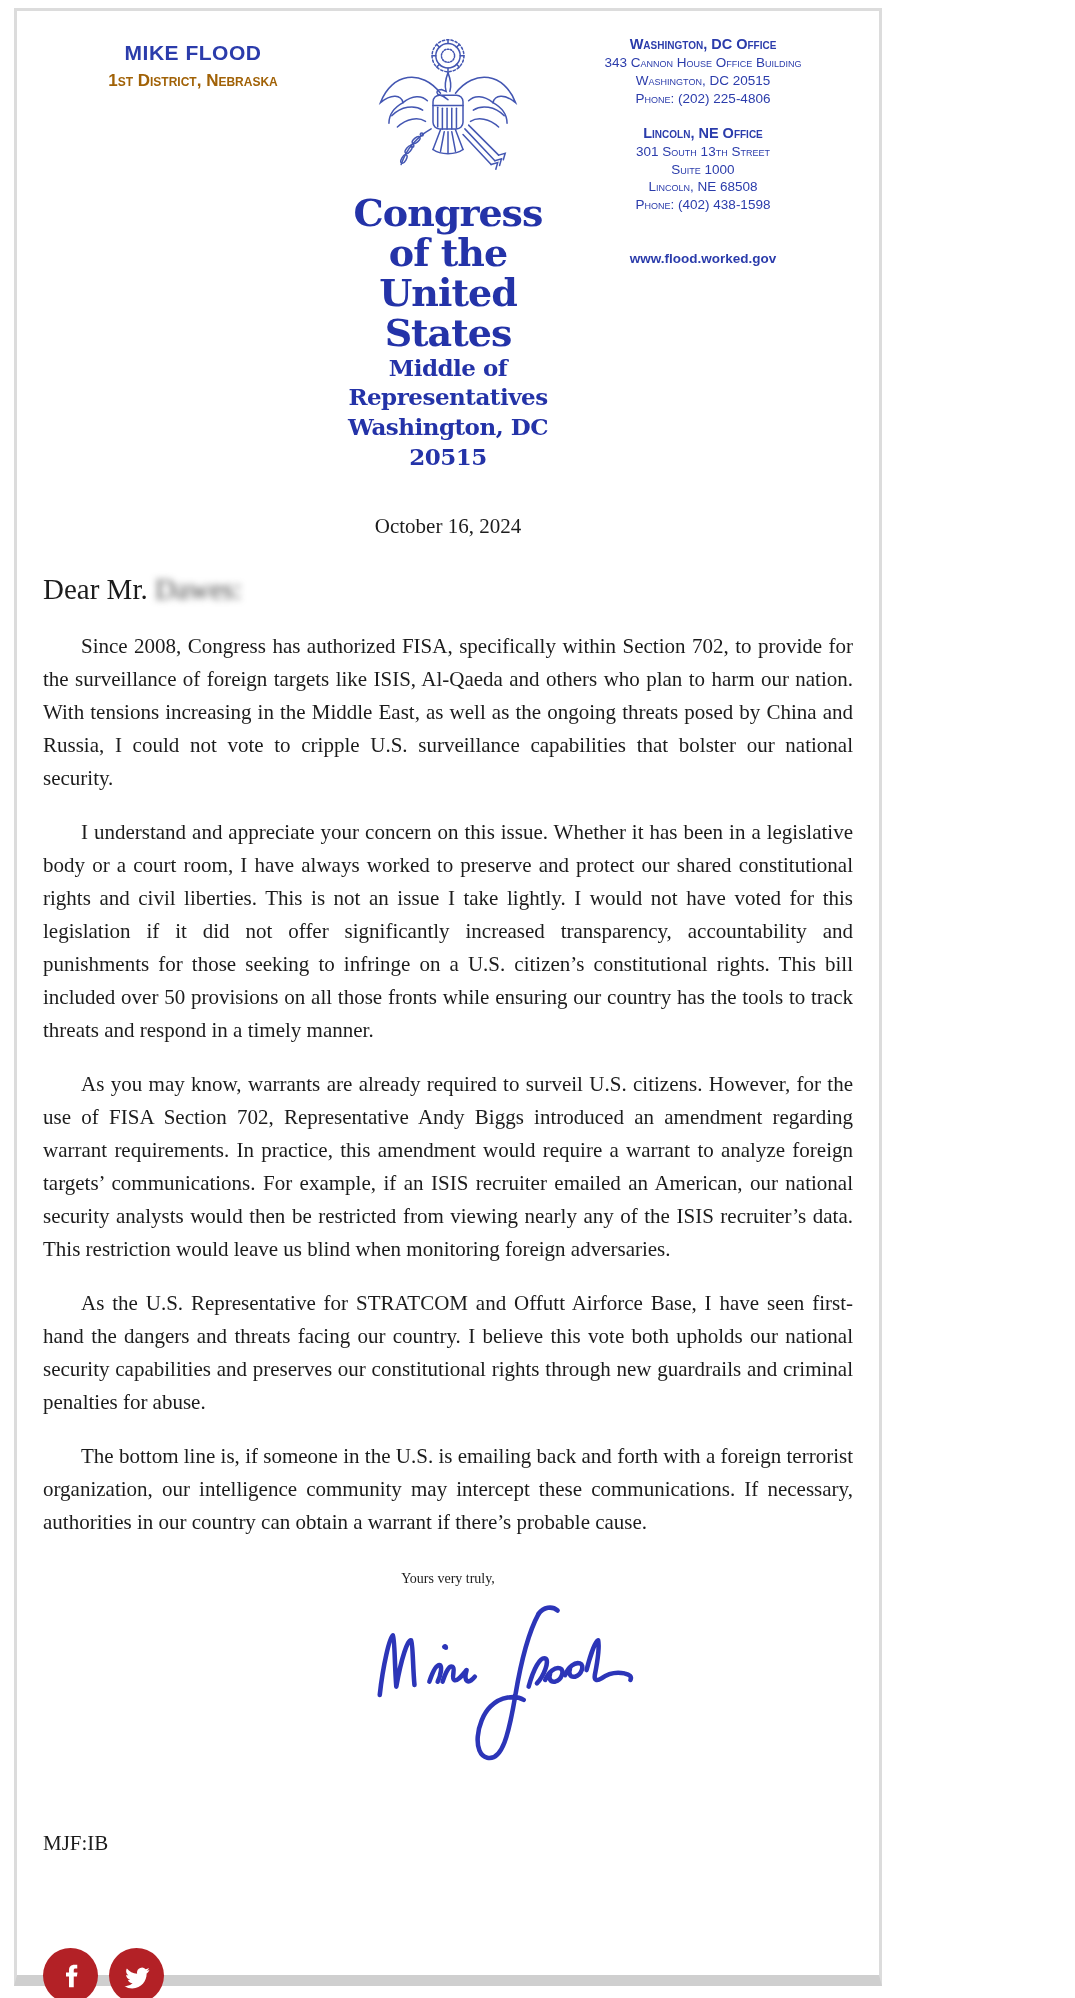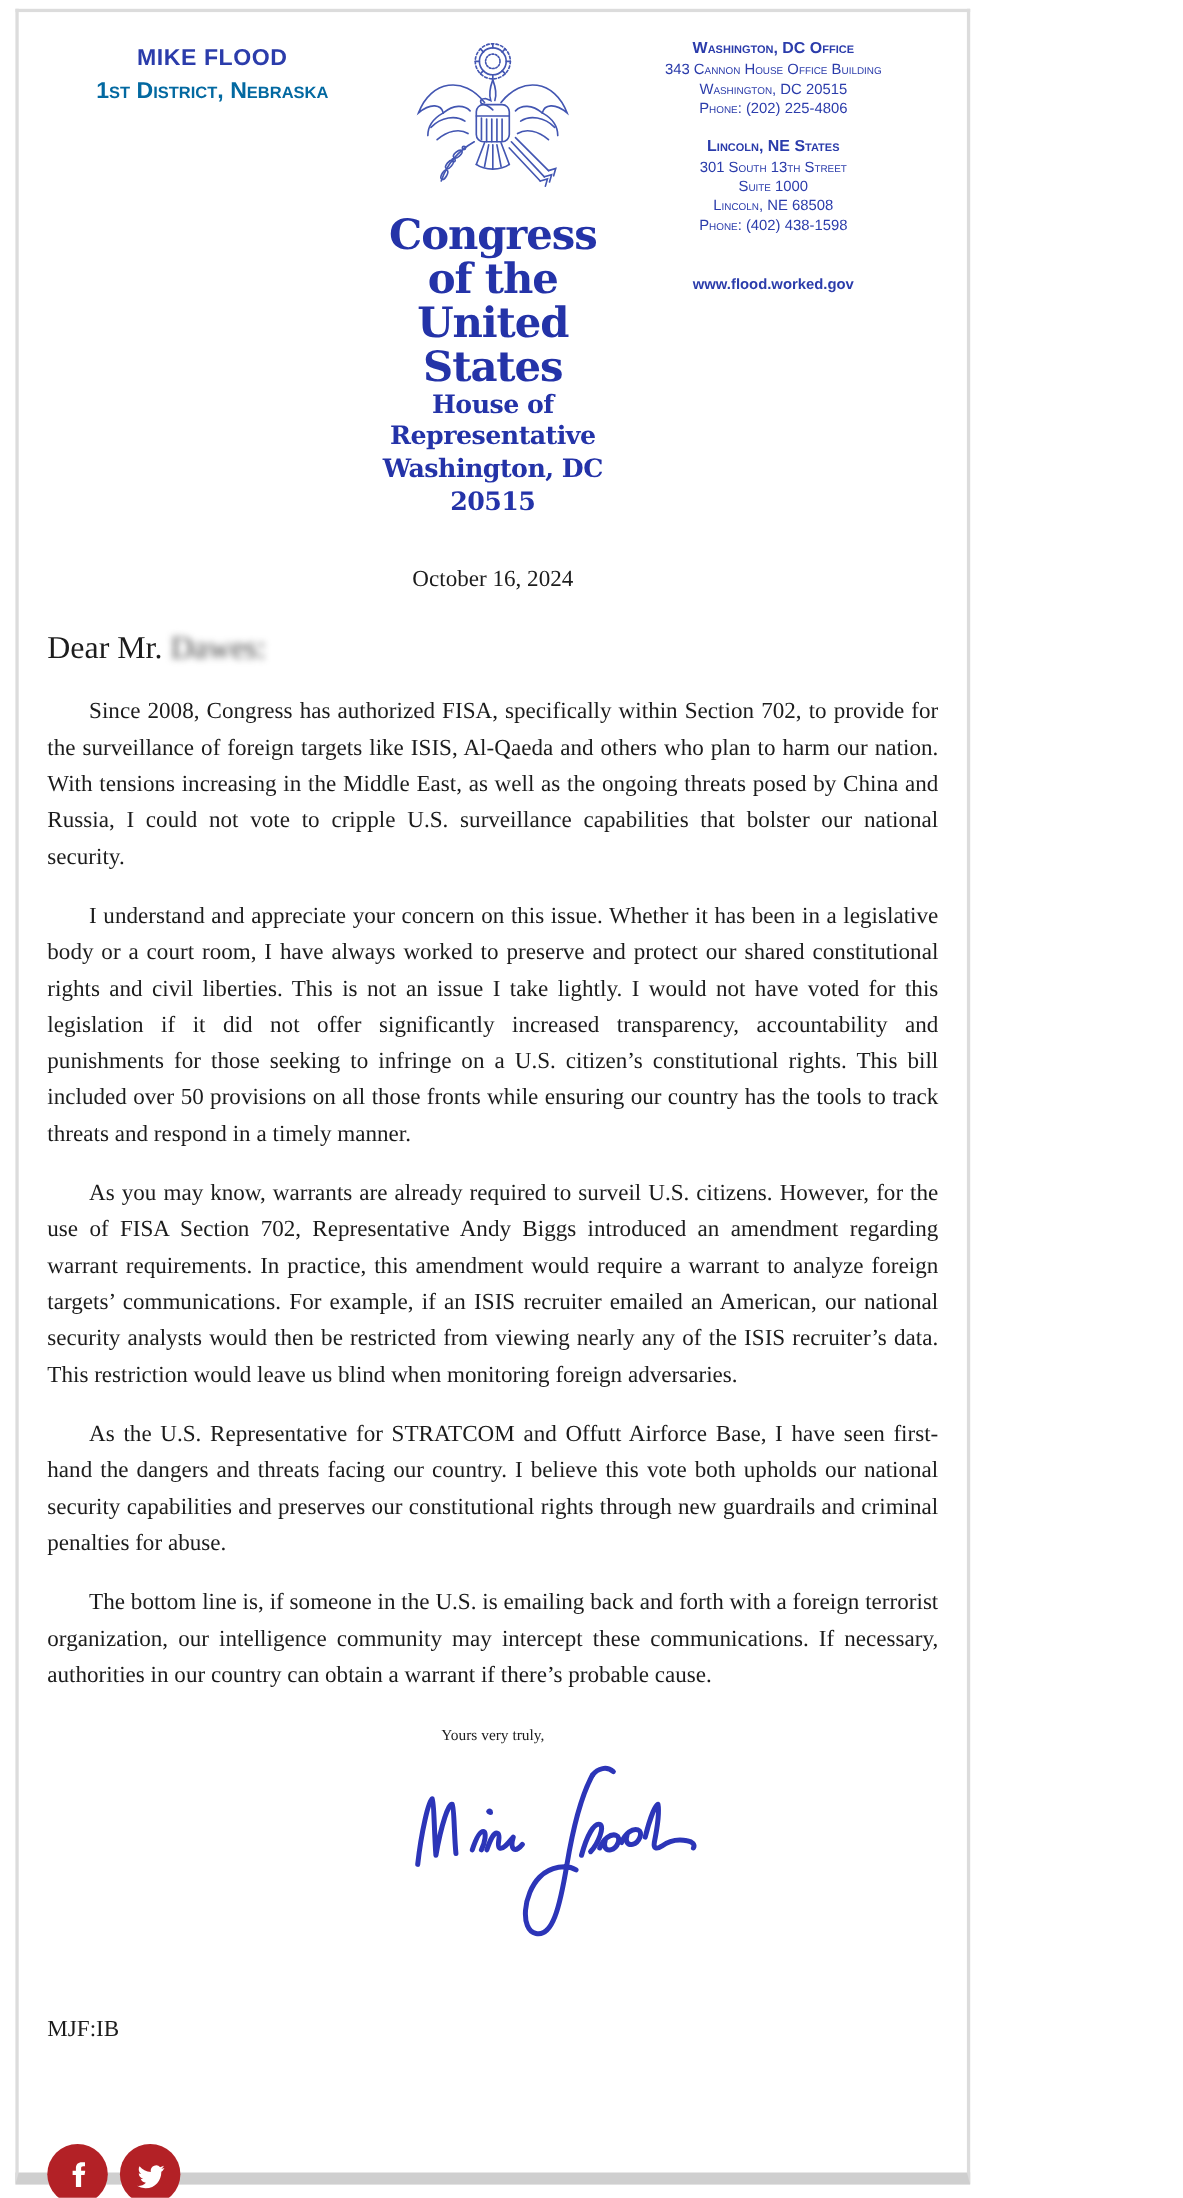--- a/index.html
+++ b/index.html
@@ -26,22 +26,22 @@
     align-items: start;
   }
   .lh-left { text-align: center; padding-top: 14px; }
   .member-name {
     font-family: "Liberation Sans", sans-serif;
     font-weight: bold; font-size: 21px; letter-spacing: .5px;
     color: #2b3cab;
   }
   .member-district {
     font-family: "Liberation Sans", sans-serif;
-    font-variant: small-caps; font-size: 21px; font-weight: 600;
-    color: #0369a1; margin-top: 6px;
+    font-variant: small-caps; font-size: 17px; font-weight: 600;
+    color: #a16207; margin-top: 6px;
   }
   .lh-center { text-align: center; }
   .seal { display: block; margin: 6px auto 2px; }
   .congress-1 {
     font-family: "DejaVu Serif", serif;
     font-weight: bold; font-size: 38px; line-height: 1.05;
     color: #2433a8; letter-spacing: -1px;
   }
   .congress-2, .congress-3 {
     font-family: "DejaVu Serif", serif;
@@ -145,33 +145,33 @@
         <ellipse cx="46" cy="114" rx="5" ry="2.4" transform="rotate(-40 46 114)"></ellipse>
         <ellipse cx="38" cy="124" rx="5" ry="2.4" transform="rotate(-50 38 124)"></ellipse>
         <ellipse cx="33" cy="134" rx="5" ry="2.4" transform="rotate(-60 33 134)"></ellipse>
         <circle cx="52" cy="108" r="1.6"></circle>
           <circle cx="42" cy="120" r="1.6"></circle>
 
         <path d="M98,102 L130,136 M102,98 L134,130 M96,108 L126,140"></path>
         <path d="M130,136 l7,-2 -2,7 M134,130 l7,-2 -2,7 M126,140 l7,-2 -2,7"></path>
       </svg>
       <div class="congress-1">Congress of the United States</div>
-      <div class="congress-2">House of Representative</div>
+      <div class="congress-2">Middle of Representatives</div>
       <div class="congress-3">Washington, DC 20515</div>
     </div>
 
     <div class="lh-right">
       <div class="office-block">
         <div class="office-title">Washington, DC Office</div>
         <div>343 Cannon House Office Building</div>
         <div>Washington, DC 20515</div>
         <div>Phone: (202) 225-4806</div>
       </div>
       <div class="office-block">
-        <div class="office-title">Lincoln, NE States</div>
+        <div class="office-title">Lincoln, NE Office</div>
         <div>301 South 13th Street</div>
         <div>Suite 1000</div>
         <div>Lincoln, NE 68508</div>
         <div>Phone: (402) 438-1598</div>
       </div>
       <span class="website">www.flood.worked.gov</span>
     </div>
   </div>
 
   <div class="date-line">October 16, 2024</div>

